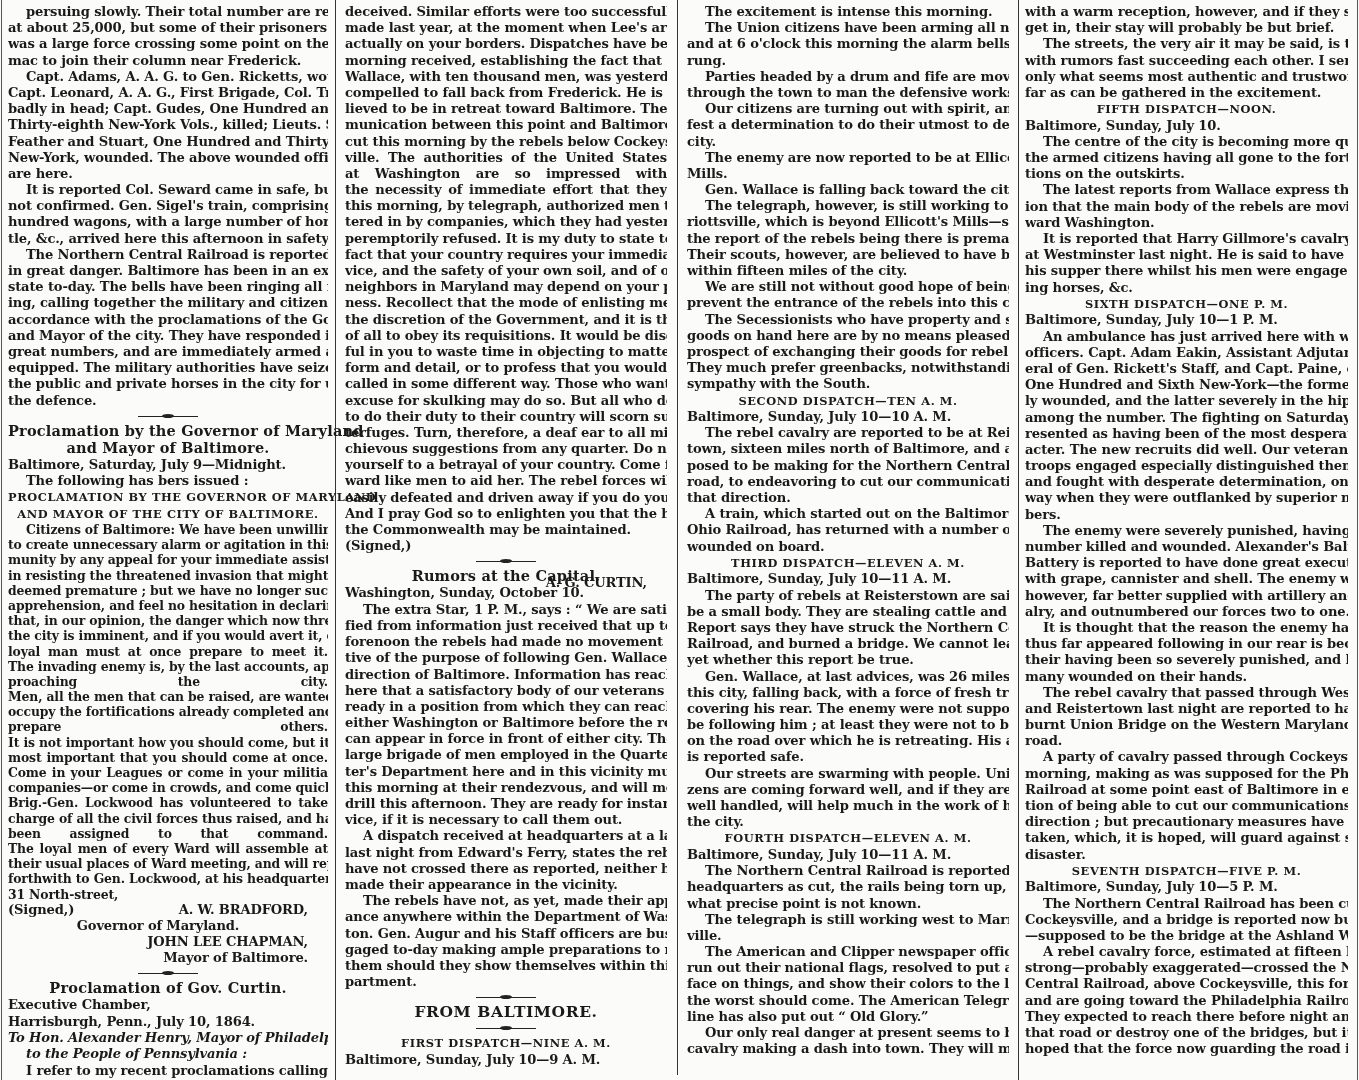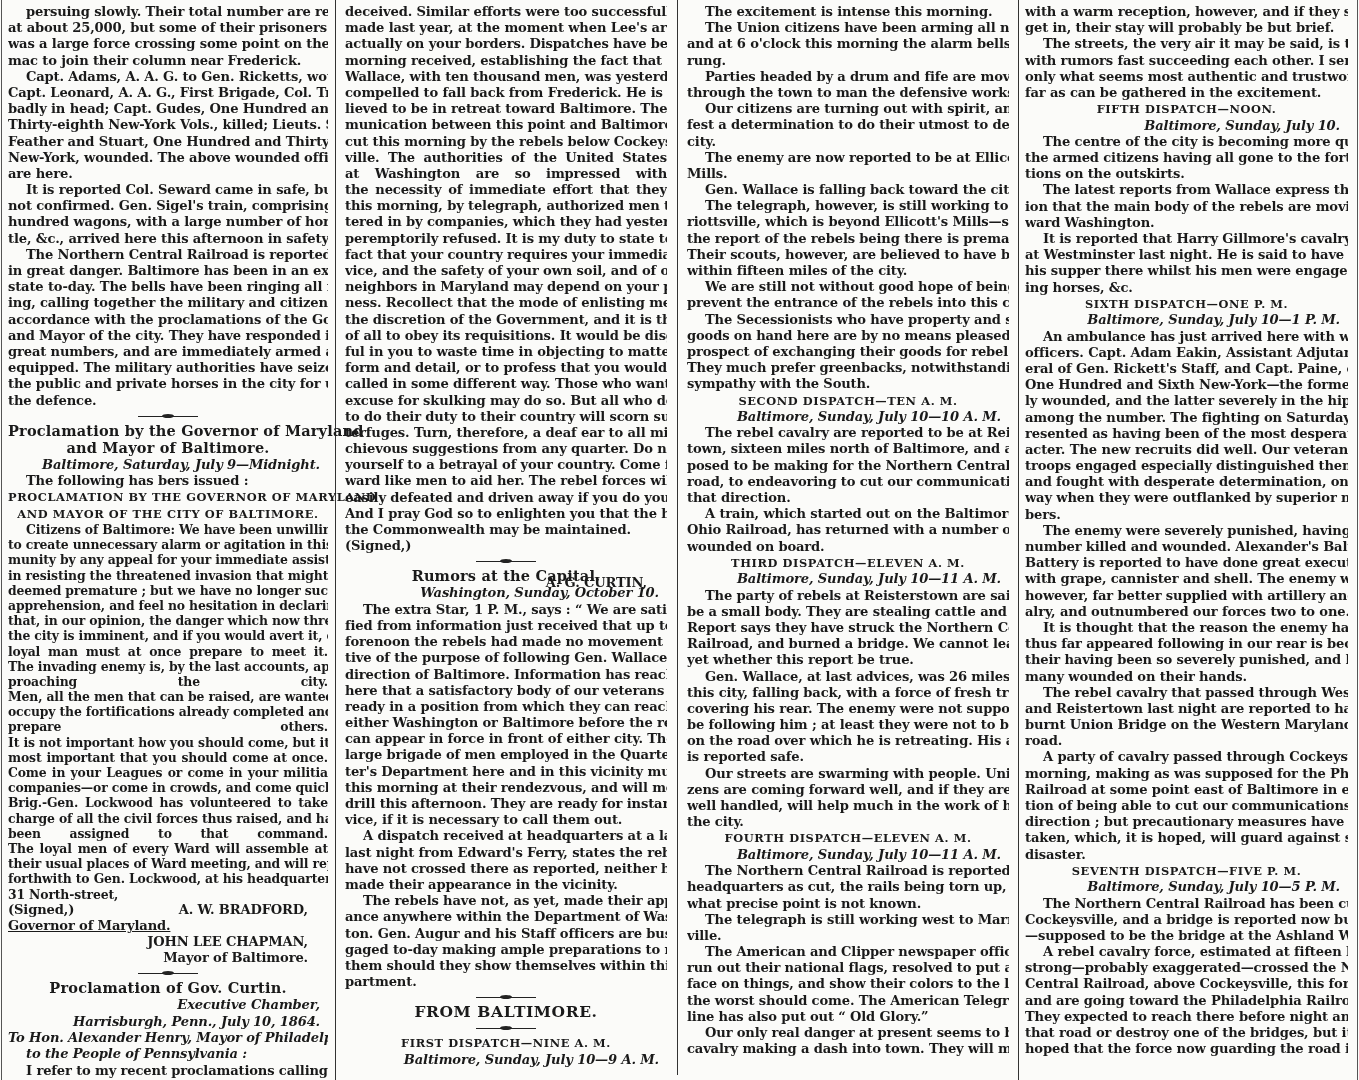--- a/index.html
+++ b/index.html
@@ -27,21 +27,21 @@
   .r3 { left:1018px; height:1080px; }
   .edge { position:absolute; top:0; width:1px; height:1080px; background:#555; }
   .e-left { left:1px; }
   .e-right { left:1357px; }
   .ln { display:block; text-align:justify; text-align-last:justify; white-space:nowrap; overflow:hidden; height:16.2px; }
   .ln.end { text-align-last:left; }
   .ln.ind { text-indent:18px; }
   .head { display:block; text-align:center; font-size:14.5px; font-weight:bold; font-family:"DejaVu Serif", serif; letter-spacing:0.2px; height:17px; white-space:nowrap; }
   .head2 { font-size:15.5px; letter-spacing:0.6px; }
   .caps { display:block; font-size:11.4px; letter-spacing:0.6px; text-align:center; white-space:nowrap; height:16.4px; font-weight:bold; }
-  .dateline { display:block; text-align:right; padding-right:8px; white-space:nowrap; height:16.4px;font-style:italic; }
+  .dateline { display:block; padding-right:8px; white-space:nowrap; height:16.4px; }
   .sep { display:block; height:14px; position:relative; }
   .sep::before { content:""; position:absolute; left:50%; top:7px; width:60px; margin-left:-30px; border-top:1px solid #222; }
   .sep::after { content:""; position:absolute; left:50%; top:5px; width:12px; height:4px; margin-left:-6px; background:#222; border-radius:50%; }
   .sig { display:block; white-space:nowrap; height:16.2px; }
   .it { font-style:italic; }
   .small { font-size:12.4px; line-height:15.2px; }
   .small .ln { height:15.2px; }
 </style>
 </head>
 <body>
@@ -110,21 +110,21 @@
         <span class="ln">been assigned to that command.</span>
         <span class="ln">The loyal men of every Ward will assemble at</span>
         <span class="ln">their usual places of Ward meeting, and will report</span>
         <span class="ln">forthwith to Gen. Lockwood, at his headquarters, No.</span>
         <span class="ln end">31 North-street,</span>
       </div>
       <span class="sig" style="display: flex; justify-content: space-between;">
         <span>(Signed,)</span>
         <span style="padding-right: 20px;">A. W. BRADFORD,</span>
       </span>
-      <span class="sig" style="display: flex; justify-content: flex-start; text-decoration: underline;">
+      <span class="sig" style="display: flex; justify-content: center;">
         <span></span>
         <span style="padding-right: 20px;">Governor of Maryland.</span>
       </span>
       <span class="sig" style="display: flex; justify-content: space-between;">
         <span></span>
         <span style="padding-right: 20px;">JOHN LEE CHAPMAN,</span>
       </span>
       <span class="sig" style="display: flex; justify-content: flex-end;">
         <span></span>
         <span style="padding-right: 20px;">Mayor of Baltimore.</span>

